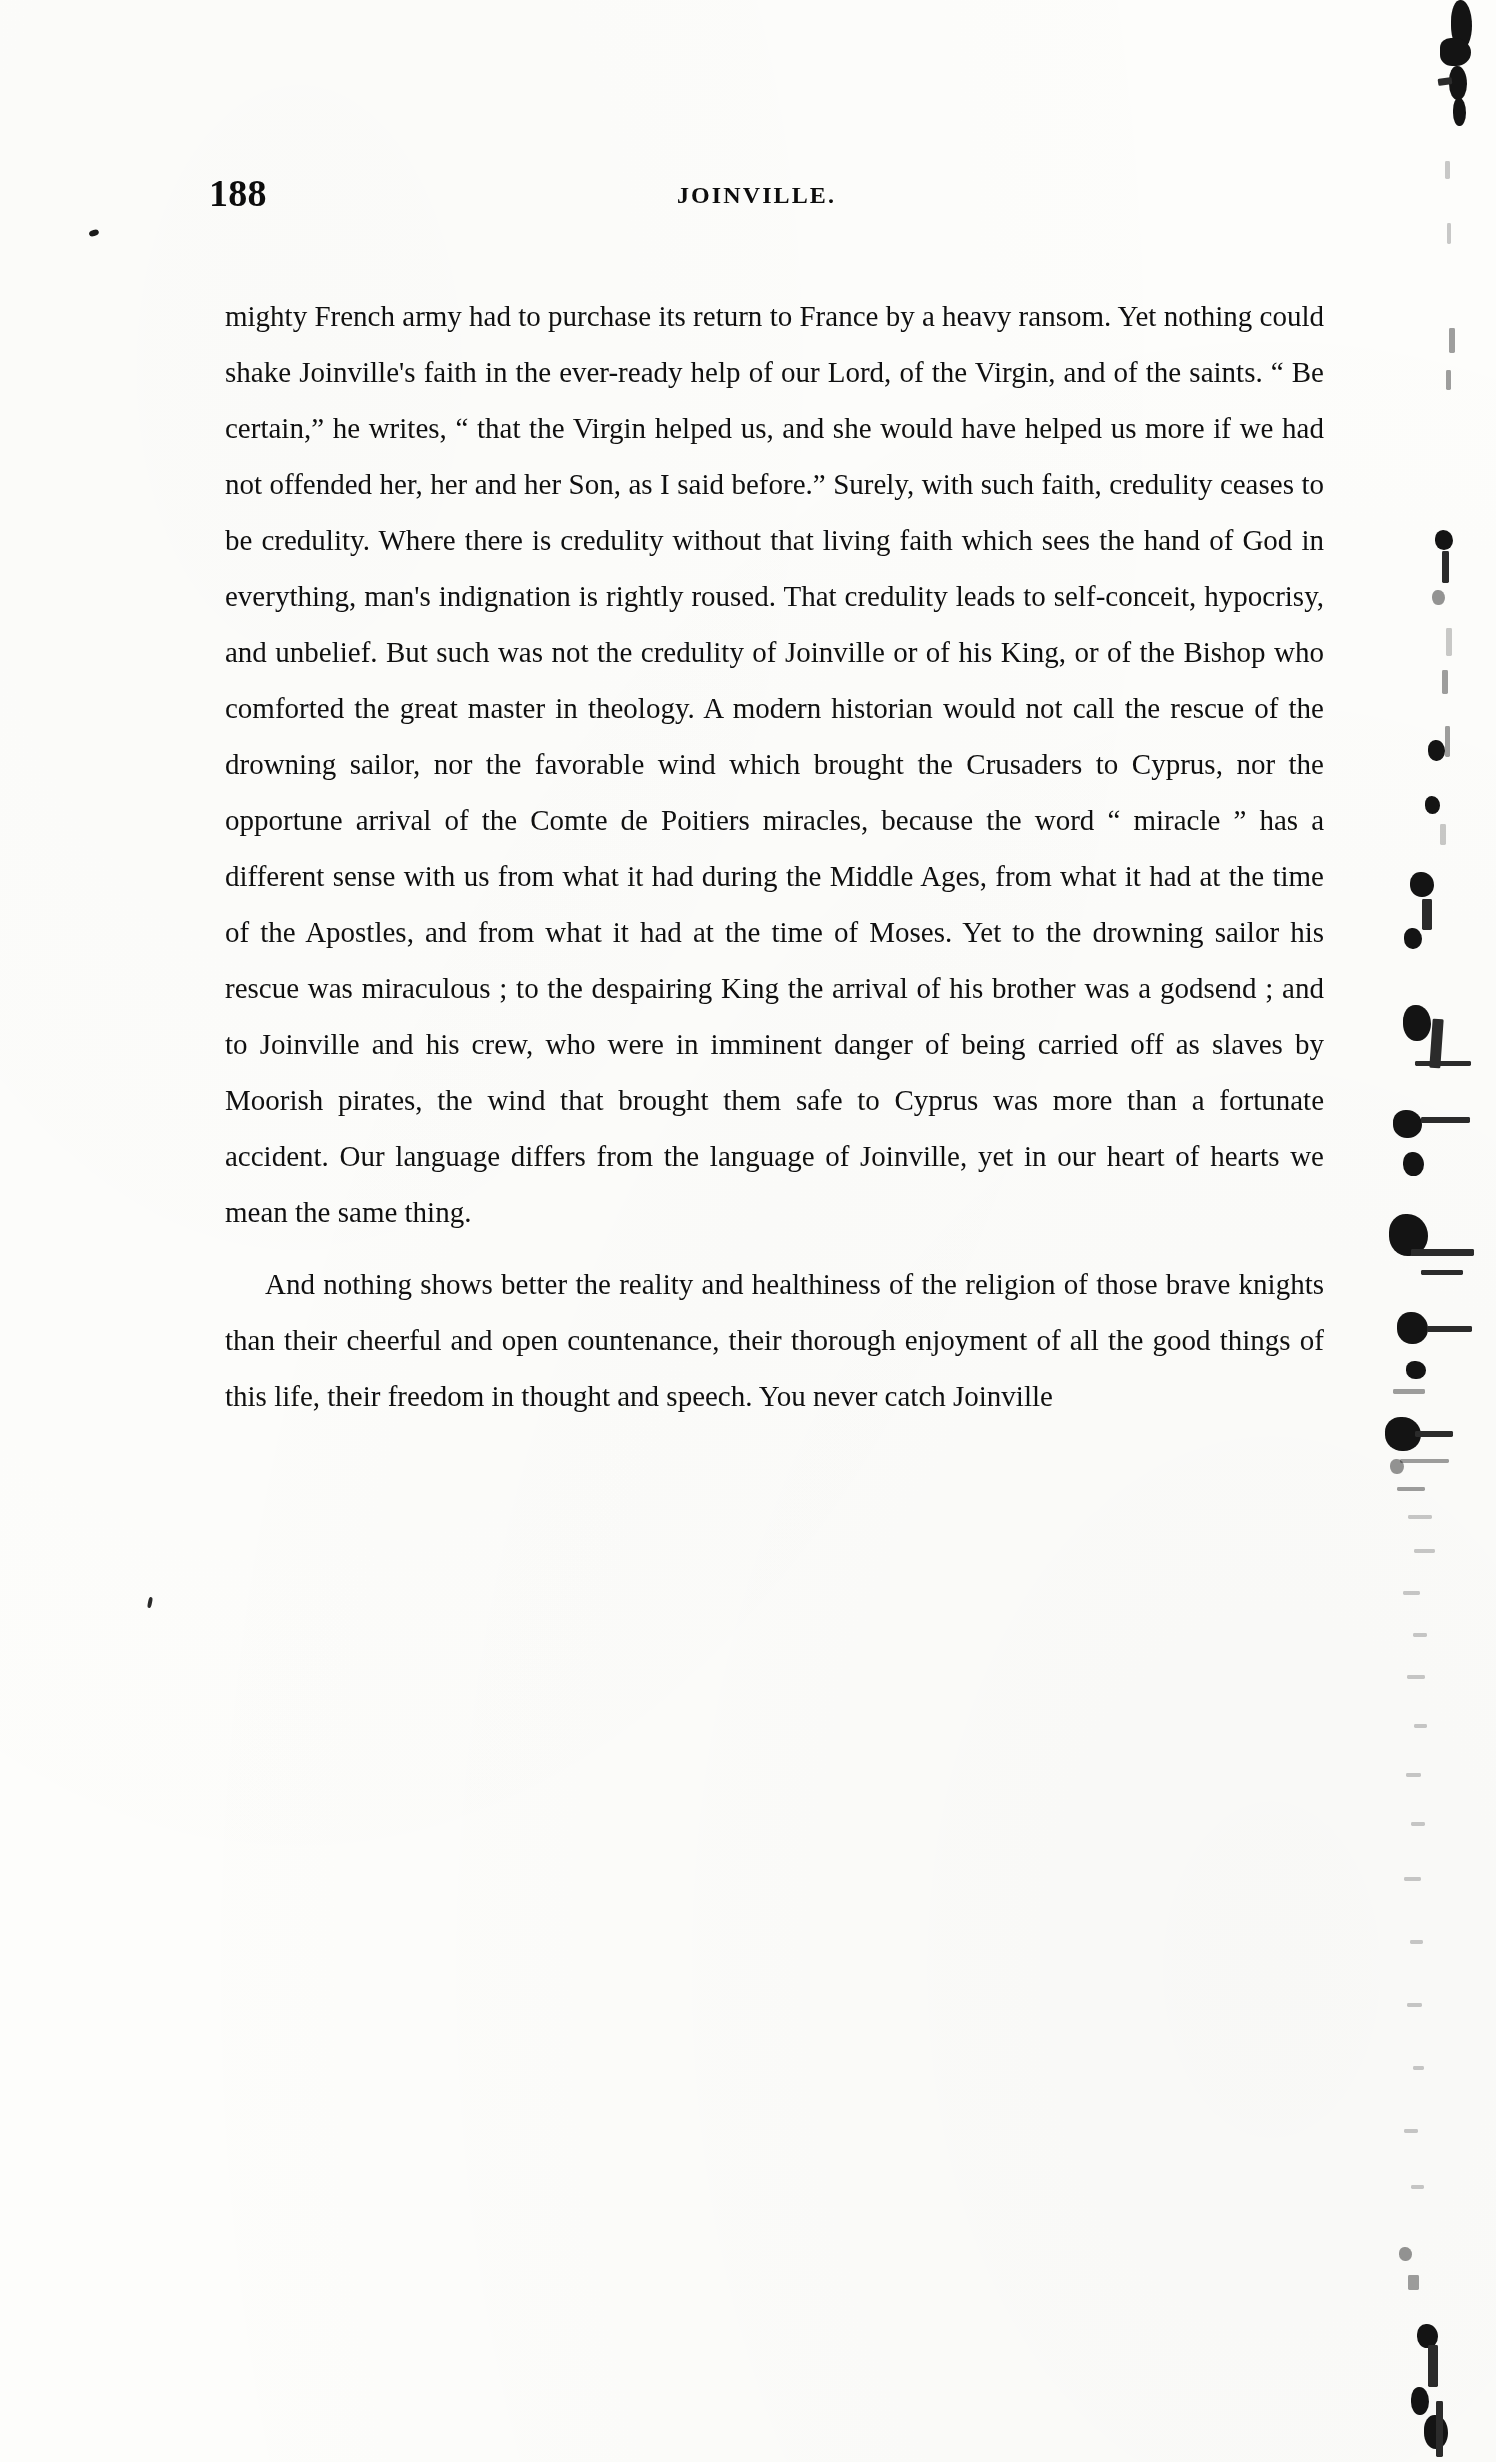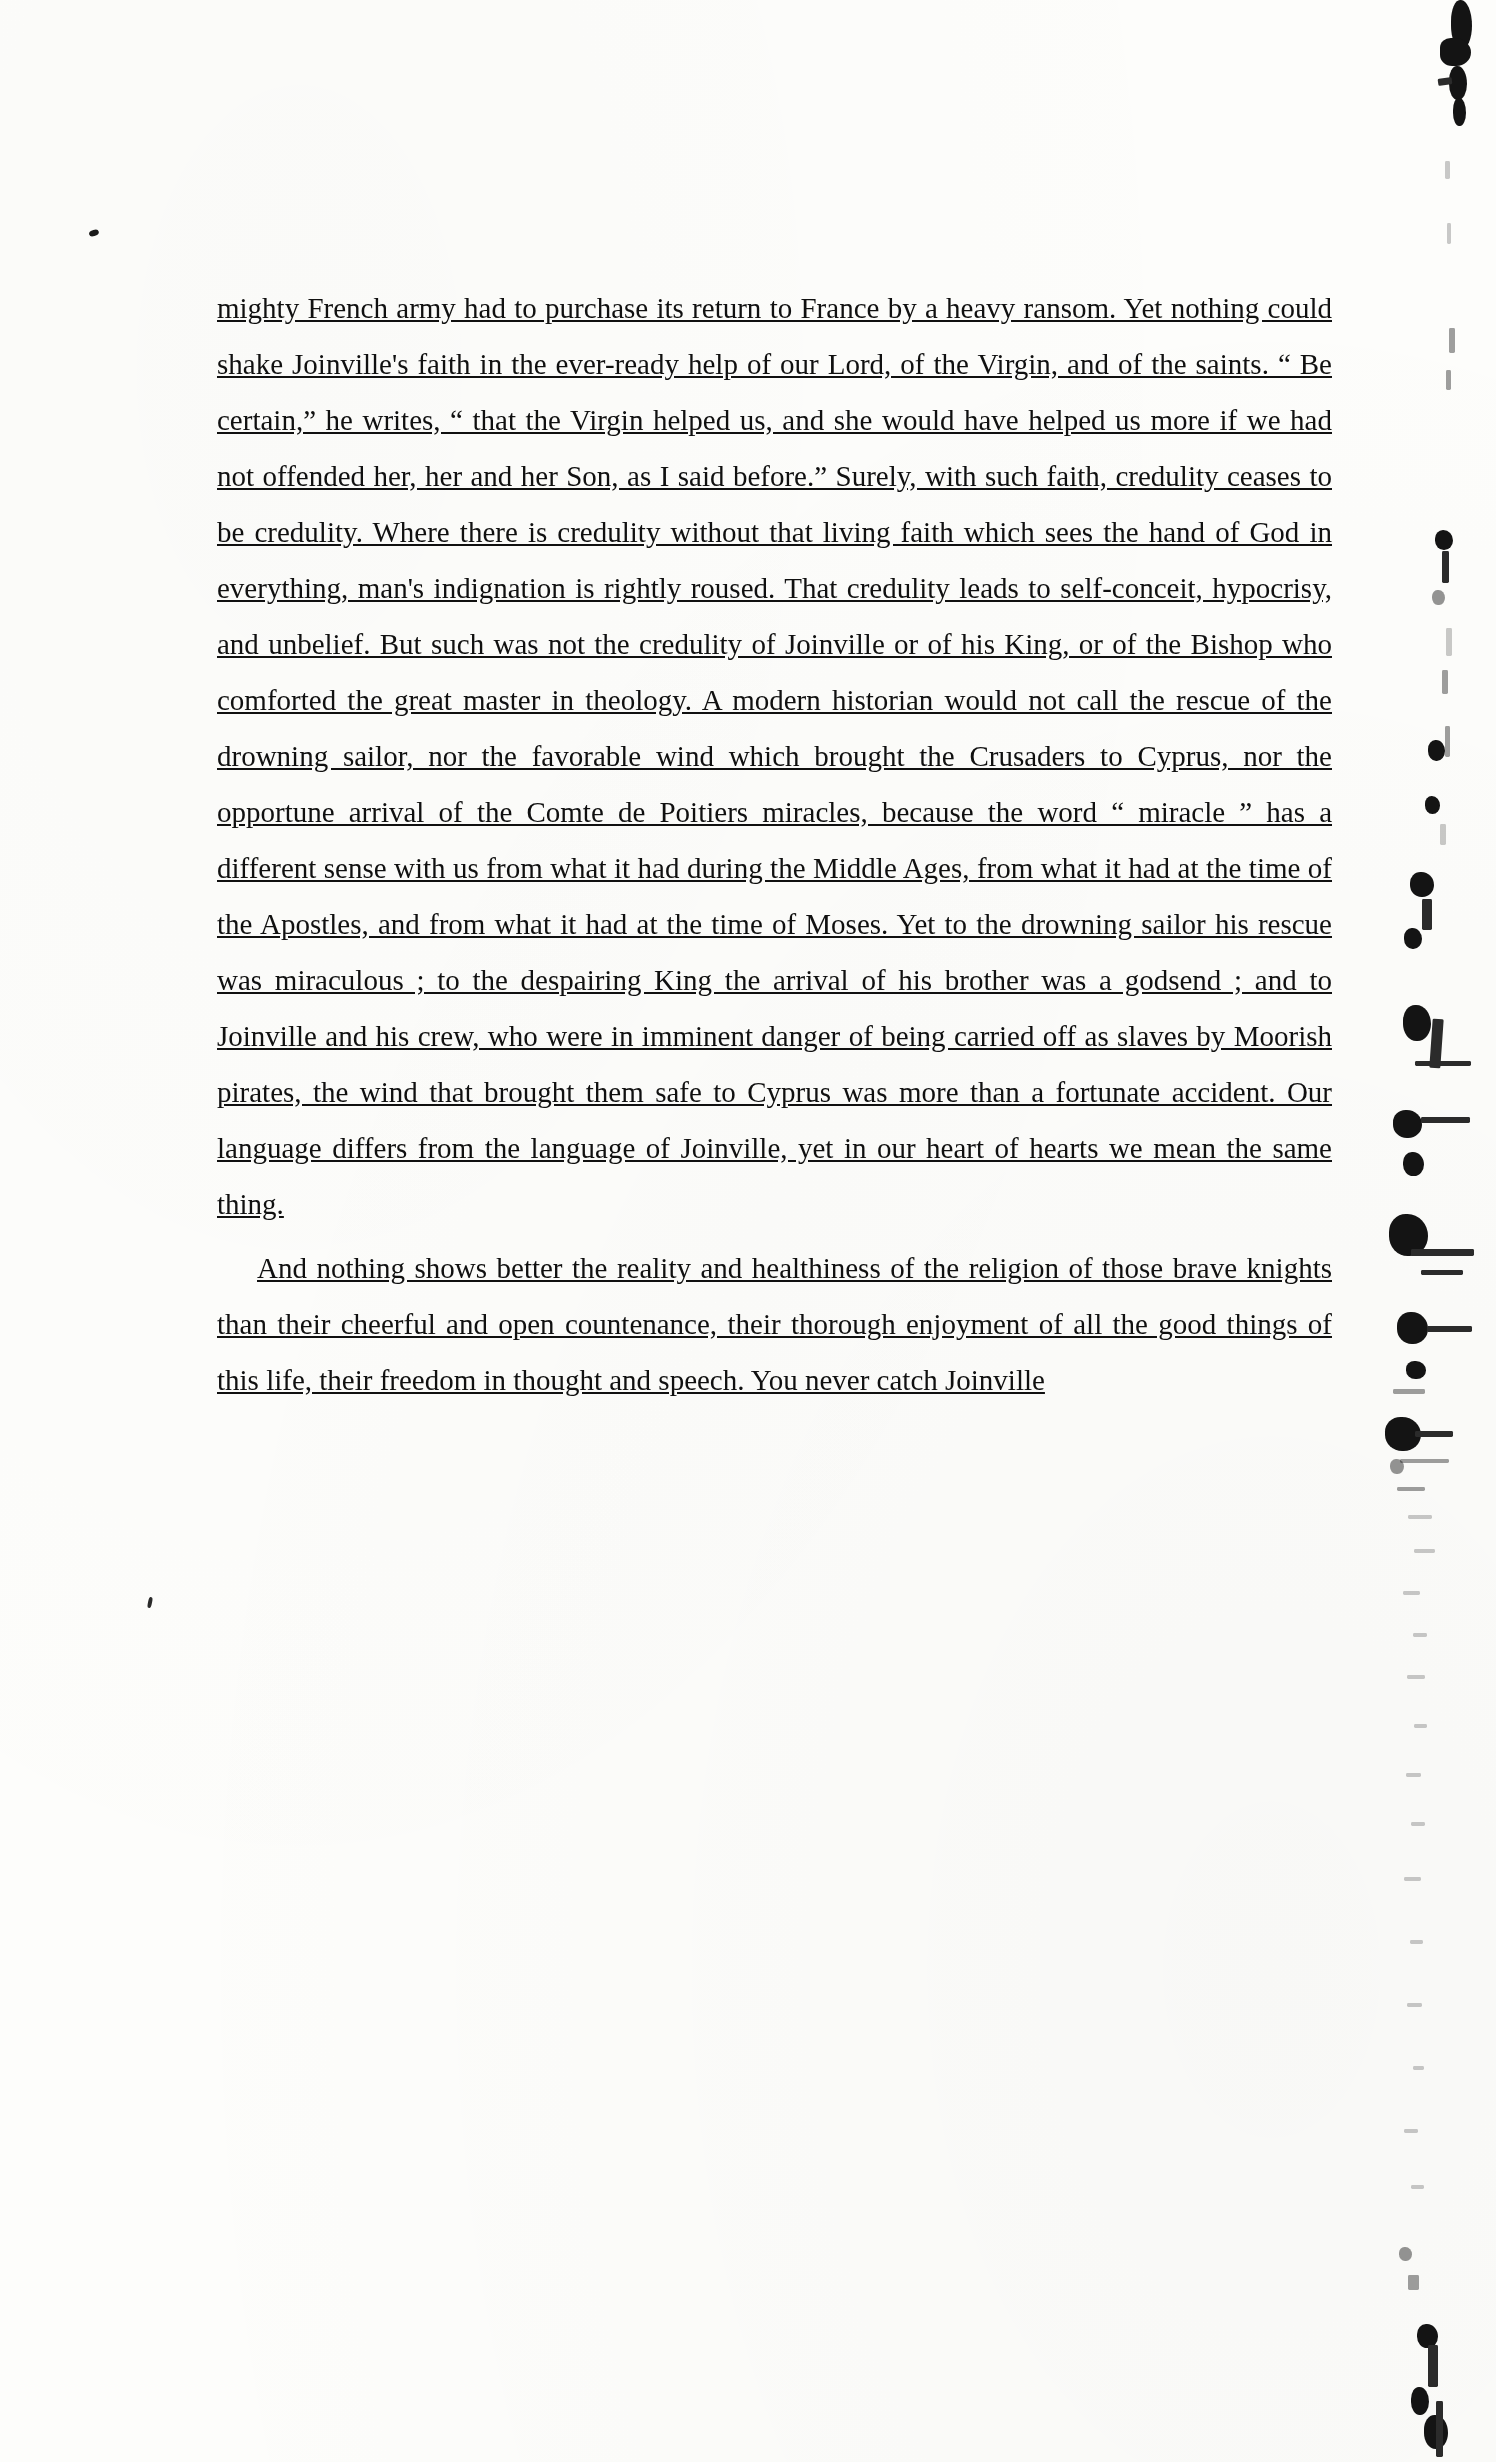--- a/index.html
+++ b/index.html
@@ -88,22 +88,21 @@
     top: 272px;
     left: 209px;
     width: 1131px;
     font-size: 29px;
     line-height: 56px;
     text-align: justify;
     text-justify: inter-word;
     color: #101010;
   }
   .textblock p {
-    margin: 8px;
-    text-decoration: underline;
+    margin: 16px;
   }
   .textblock p.indent {
     text-indent: 40px;
   }
 
   
   .gutter {
     position: absolute;
     top: 0;
     right: 0;
@@ -132,20 +131,24 @@
 </head>
 <body>
 
 <div class="scan">
 
   <div class="paper-tone"></div>
 
   <div class="speck-a"></div>
   <div class="speck-b"></div>
 
+  <div class="header">
+    <div class="folio">188</div>
+    <div class="running-head">JOINVILLE.</div>
+  </div>
 
   <div class="textblock">
     <p>mighty French army had to purchase its return to France by a heavy ransom.  Yet nothing could shake Joinville's faith in the ever-ready help of our Lord, of the Virgin, and of the saints.  “ Be certain,” he writes, “ that the Virgin helped us, and she would have helped us more if we had not offended her, her and her Son, as I said before.”  Surely, with such faith, credulity ceases to be credulity.  Where there is credulity without that living faith which sees the hand of God in everything, man's indignation is rightly roused.  That credulity leads to self-conceit, hypocrisy, and unbelief.  But such was not the credulity of Joinville or of his King, or of the Bishop who comforted the great master in theology.  A modern historian would not call the rescue of the drowning sailor, nor the favorable wind which brought the Crusaders to Cyprus, nor the opportune arrival of the Comte de Poitiers miracles, because the word “ miracle ” has a different sense with us from what it had during the Middle Ages, from what it had at the time of the Apostles, and from what it had at the time of Moses.  Yet to the drowning sailor his rescue was miraculous ; to the despairing King the arrival of his brother was a godsend ; and to Joinville and his crew, who were in imminent danger of being carried off as slaves by Moorish pirates, the wind that brought them safe to Cyprus was more than a fortunate accident.  Our language differs from the language of Joinville, yet in our heart of hearts we mean the same thing.</p>
     <p class="indent">And nothing shows better the reality and healthiness of the religion of those brave knights than their cheerful and open countenance, their thorough enjoyment of all the good things of this life, their freedom in thought and speech.  You never catch Joinville</p>
   </div>
 
   <div class="gutter">
 
     <div class="blotch" style="left:185px; top:0px; width:21px; height:49px;"></div>
     <div class="blotch" style="left:174px; top:38px; width:31px; height:28px; border-radius:40% 60% 55% 45%;"></div>

